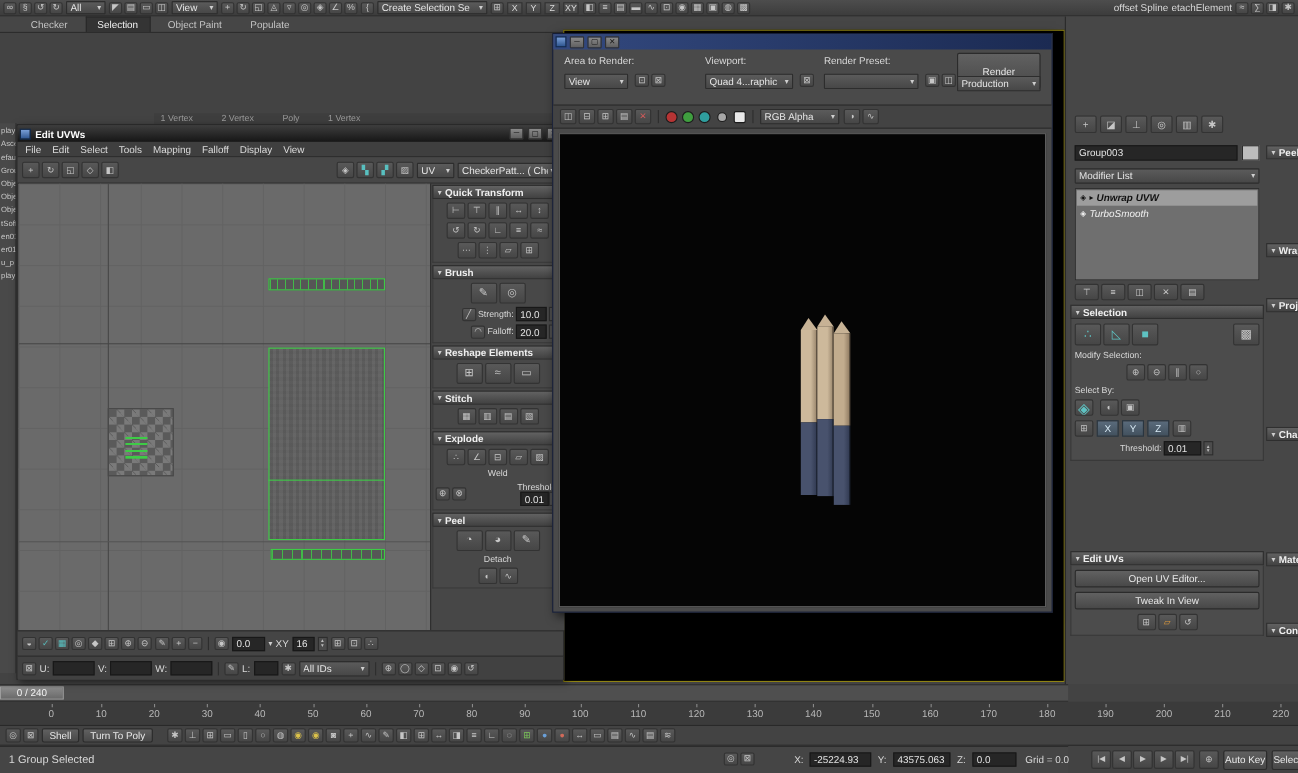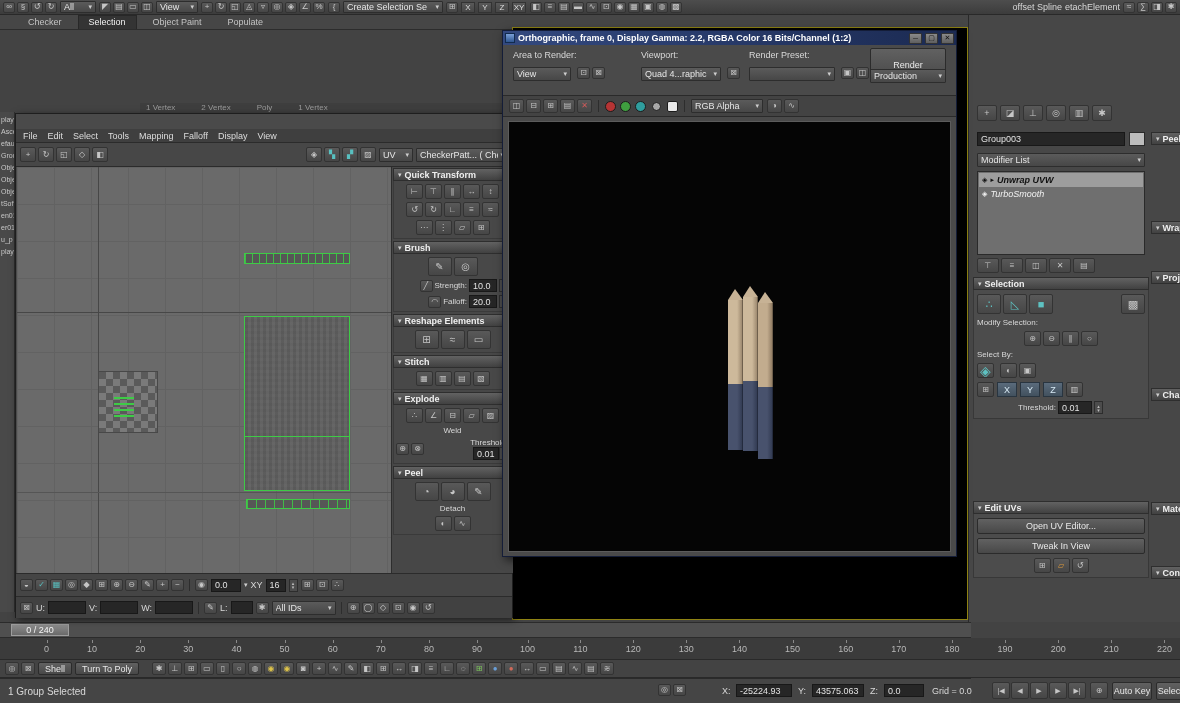--- a/index.html
+++ b/index.html
@@ -96,21 +96,21 @@
 .stool{min-width:22px;height:15px}
 .cpro{position:absolute;left:4px;width:176px}
 .cpro .body{background:#4c4c4c;border:1px solid #383838;border-top:none;padding:4px 3px;display:flex;flex-direction:column;gap:4px}
 .modes .icon{min-width:24px;height:20px;font-size:11px}
 .modes .icon:last-child{margin-left:auto}
 .bigcube{min-width:26px;height:24px;font-size:14px}
 .axisbtn{width:20px;height:15px;background:linear-gradient(#5a6b7c,#42515e);border:1px solid #293540;color:#d8eaf5;font-size:9px;display:inline-flex;align-items:center;justify-content:center;flex:none}
 .cutro{position:absolute;left:182px;width:30px;height:13px;overflow:hidden}
 .cutro .rh{width:64px}
 
-#tslider{left:0;top:622px;width:971px;height:16px;background:#4f4f4f;border-top:1px solid #2b2b2b;border-bottom:1px solid #2b2b2b;display:flex;align-items:center;padding:0 11px}
+#tslider{left:0;top:622px;width:971px;height:16px;background:#4f4f4f;border-top:1px solid #2b2b2b;border-bottom:1px solid #2b2b2b;display:flex;align-items:center;padding:0 0}
 #tslider .handle{width:58px;height:12px;background:linear-gradient(#8c8c8c,#6a6a6a);border:1px solid #9d9d9d;font-size:9px;color:#f4f4f4;display:flex;align-items:center;justify-content:center}
 #truler{left:0;top:638px;width:1180px;height:22px;background:#3b3b3b;border-bottom:1px solid #292929;padding:2px 8px 0 44px}
 #truler .ticks{display:flex;justify-content:space-between}
 .tick{position:relative;font-size:9px;color:#b8b8b8;padding-top:4px}
 .tick::before{content:"";position:absolute;left:50%;top:0;width:1px;height:3px;background:#8a8a8a}
 
 #ltb{left:0;top:660px;width:1180px;height:18px;background:#434343;border-bottom:1px solid #292929;display:flex;align-items:center;gap:3px;padding:0 5px;overflow:hidden}
 .tbtn{height:13px;padding:0 6px;font-size:9px}
 #ltb .icon{min-width:14px;height:13px}
 
@@ -230,20 +230,27 @@
   <div id="bg-caption" class="abs" data-name="background-window-caption">
       <span class="cap-frag" data-name="caption-fragment">1 Vertex</span>
       <span class="cap-frag" data-name="caption-fragment">2 Vertex</span>
       <span class="cap-frag" data-name="caption-fragment">Poly</span>
       <span class="cap-frag" data-name="caption-fragment">1 Vertex</span>
     </div>
 
   <div id="viewport" class="abs" data-name="active-viewport"></div>
 
   <div id="uvw" class="abs" data-name="edit-uvws-window">
+    <div id="uvw-title" class="abs" data-name="edit-uvws-titlebar">
+      <span class="winicon" data-name="window-icon"></span>
+      <span class="t" data-name="window-title">Edit UVWs</span>
+      <span class="winbtn" data-name="minimize-button">─</span>
+      <span class="winbtn" data-name="maximize-button">▢</span>
+      <span class="winbtn" data-name="close-button">✕</span>
+    </div>
     <div id="uvw-menu" class="abs" data-name="edit-uvws-menubar">
         <span class="menu-item" data-name="menu-item">File</span>
         <span class="menu-item" data-name="menu-item">Edit</span>
         <span class="menu-item" data-name="menu-item">Select</span>
         <span class="menu-item" data-name="menu-item">Tools</span>
         <span class="menu-item" data-name="menu-item">Mapping</span>
         <span class="menu-item" data-name="menu-item">Falloff</span>
         <span class="menu-item" data-name="menu-item">Display</span>
         <span class="menu-item" data-name="menu-item">View</span>
       </div>
@@ -479,21 +486,20 @@
           <span class="icon" data-name="zoom-region-icon">⊡</span>
           <span class="icon" data-name="zoom-selected-icon">◉</span>
           <span class="icon" data-name="undo-icon">↺</span>
         </span>
     </div>
   </div>
 
   <div id="rfw" class="abs" data-name="rendered-frame-window">
     <div id="rfw-title" data-name="rfw-titlebar">
       <span class="winicon" data-name="window-icon"></span>
-      <span class="t" data-name="window-title">Orthographic, frame 0, Display Gamma: 2.2, RGBA Color 16 Bits/Channel (1:2)</span>
       <span class="winbtn" data-name="minimize-button">─</span>
       <span class="winbtn" data-name="maximize-button">▢</span>
       <span class="winbtn" data-name="close-button">✕</span>
     </div>
     <div id="rfw-controls" data-name="rfw-controls">
       <span class="label abs" style="left:10px;top:5px" data-name="area-to-render-label">Area to Render:</span>
       <div class="dropdown abs" style="left:10px;top:22px;width:58px" data-name="area-to-render-dropdown">
         <span class="val" data-name="area-to-render-value">View</span>
         <span class="caret" data-name="chevron-down-icon">▾</span>
       </div>

